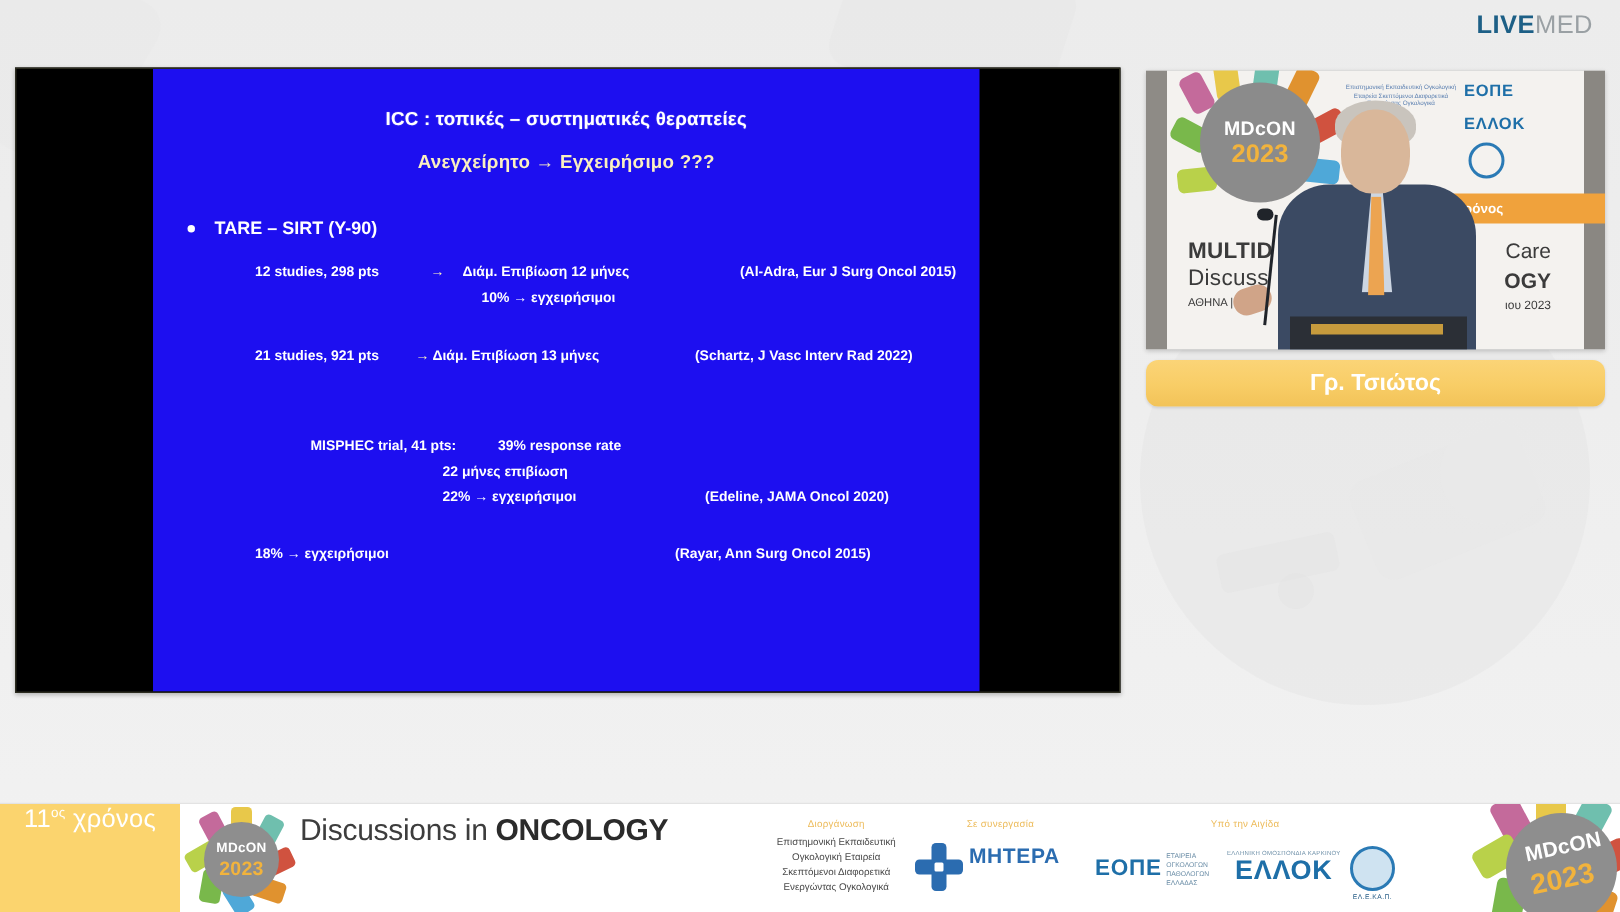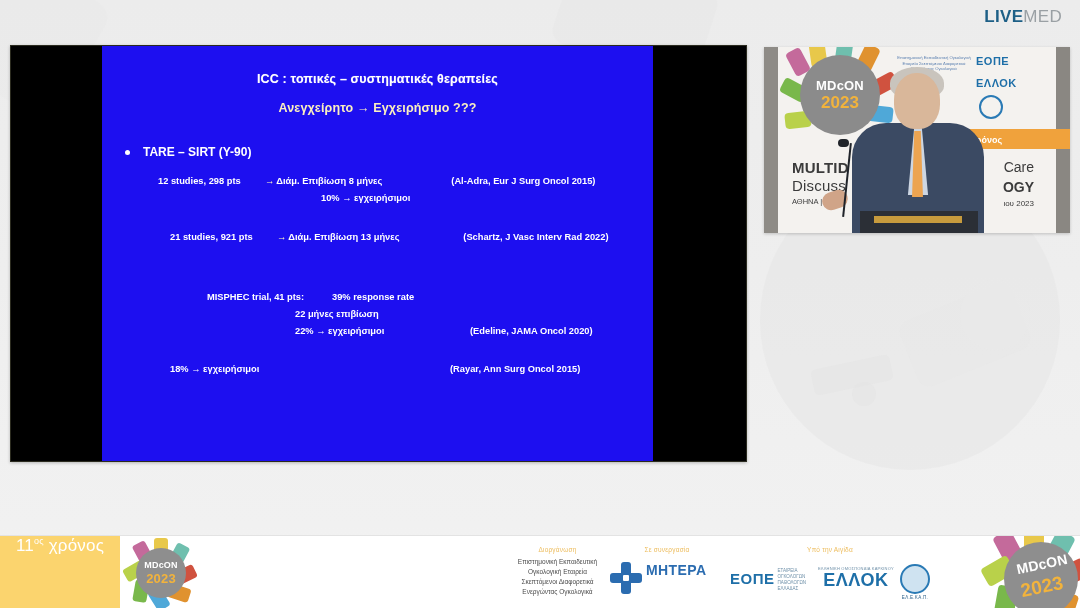--- a/index.html
+++ b/index.html
@@ -243,24 +243,24 @@
     <div class="slide-canvas">
 
       <div class="slide-title1">ICC : τοπικές – συστηματικές θεραπείες</div>
       <div class="slide-title2">Ανεγχείρητο → Εγχειρήσιμο ???</div>
 
       <div class="bullet-row">
         <span class="bullet-dot"></span>
         <span>TARE – SIRT (Y-90)</span>
       </div>
 
-      <div class="row" style="left:56px; top:130px;">
+      <div class="row" style="left:68px; top:130px;gap:10px;">
         <span class="c-a">12 studies, 298 pts</span>
         <span class="arrow">→</span>
-        <span class="c-b">Διάμ. Επιβίωση 8 μήνες</span>
+        <span class="c-b">Διάμ. Επιβίωση 12 μήνες</span>
         <span class="c-ref">(Al-Adra, Eur J Surg Oncol 2015)</span>
       </div>
 
       <div class="row" style="left:68px; top:147px;">
         <span class="c-a"></span>
         <span class="arrow"></span>
         <span class="c-b" style="text-align:left; padding-left:42px;">10% → εγχειρήσιμοι</span>
         <span class="c-ref"></span>
       </div>
 
@@ -338,20 +338,23 @@
     <div class="sp-tie"></div>
     <div class="sp-hair"></div>
     <div class="sp-head"></div>
     <div class="sp-hand"></div>
     <div class="sp-mic-stand"></div>
     <div class="sp-mic-head"></div>
     <div class="sp-podium"></div>
     <div class="sp-podium-gold"></div>
   </div>
 
+  <div class="namebadge">
+    <span>Γρ. Τσιώτος</span>
+  </div>
 
   <div class="footer">
 
     <div class="f-year">
       <span><span>11</span><sup>ος</sup> <span>χρόνος</span></span>
     </div>
 
     <div class="f-logo">
       <div class="petal" style="left:6px;  top:0px;  background:#c46a9b; transform:rotate(-28deg);"></div>
       <div class="petal" style="left:24px; top:-4px; background:#e8c84a; transform:rotate(0deg);"></div>
@@ -360,20 +363,21 @@
       <div class="petal" style="left:42px; top:40px; background:#e0922f; transform:rotate(108deg);"></div>
       <div class="petal" style="left:22px; top:46px; background:#4fa8d8; transform:rotate(148deg);"></div>
       <div class="petal" style="left:4px;  top:38px; background:#79b84b; transform:rotate(190deg);"></div>
       <div class="petal" style="left:-2px; top:18px; background:#b9d14a; transform:rotate(240deg);"></div>
       <div class="ring"></div>
       <div class="t1">MDcON</div>
       <div class="t2">2023</div>
     </div>
 
     <div class="f-title">
+      <div class="f-t2"><span>Discussions in</span> <b>ONCOLOGY</b></div>
     </div>
 
     <div class="f-col" style="left:495px; width:125px;">
       <div class="hd">Διοργάνωση</div>
       <div class="bd" style="white-space:pre-line;">Επιστημονική Εκπαιδευτική
 Ογκολογική Εταιρεία
 Σκεπτόμενοι Διαφορετικά
 Ενεργώντας Ογκολογικά</div>
     </div>
 

